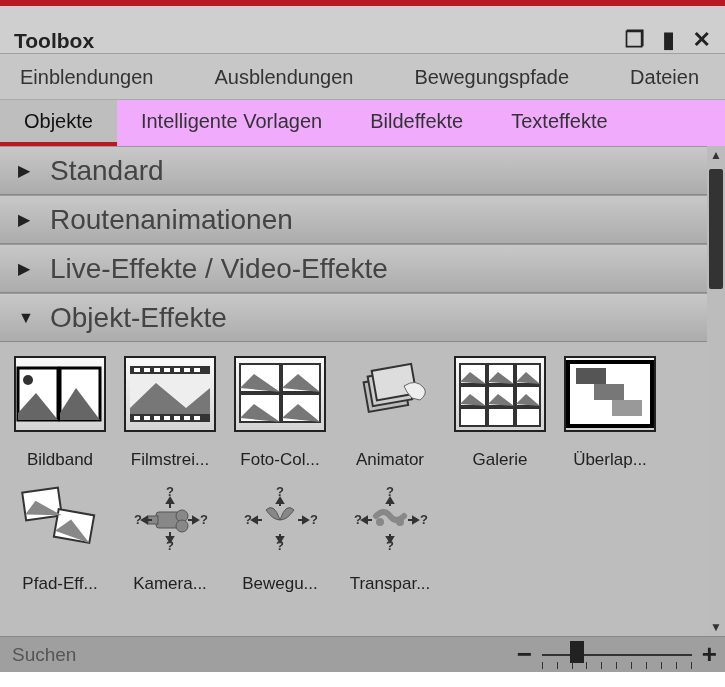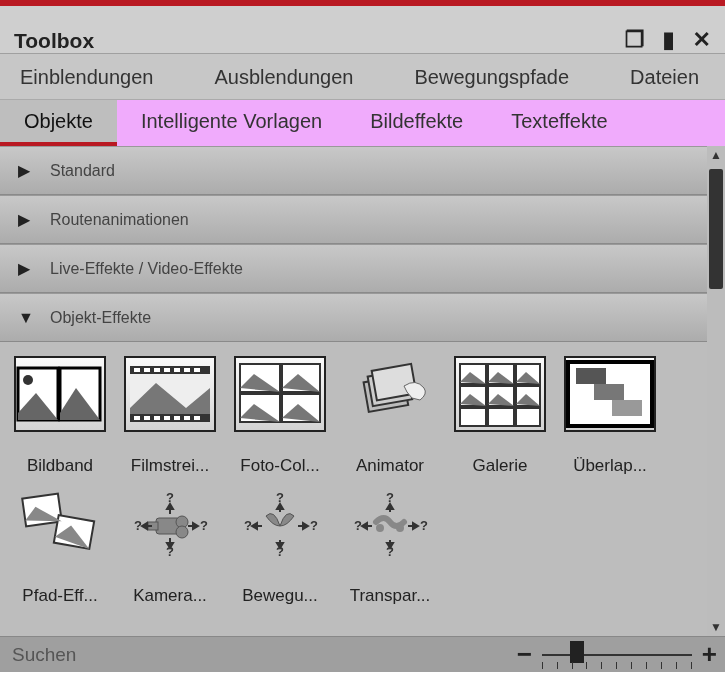--- a/index.html
+++ b/index.html
@@ -18,25 +18,25 @@
   .content { flex: 1; overflow: hidden; background: #bdbdbd; }
   .scrollbar { width: 18px; background: #bcbcbc; display: flex; flex-direction: column; align-items: center; }
   .scroll-up, .scroll-down { height: 18px; line-height: 18px; font-size: 12px; color: #333; cursor: pointer; }
   .scroll-track { flex: 1; width: 18px; background: #bcbcbc; position: relative; }
   .scroll-thumb { position: absolute; top: 5px; width: 14px; left: 2px; height: 120px; background: #333; border-radius: 2px; }
   .cat { border-top: 1px solid #999; }
   .cat-header { display: flex; align-items: center; height: 48px; padding: 0 18px; cursor: pointer;
     background: linear-gradient(#c8c8c8, #acacac);
     border-bottom: 1px solid #8a8a8a; }
   .cat-arrow { font-size: 16px; color: #222; width: 32px; }
-  .cat-label { font-size: 16px; color: #444; }
+  .cat-label { font-size: 28px; color: #444; }
   .items-grid { display: flex; flex-wrap: wrap; gap: 10px 14px; padding: 14px 10px 6px 12px; background: #bdbdbd; }
   .item { width: 96px; display: flex; flex-direction: column; align-items: center; cursor: pointer; }
   .thumb { width: 92px; height: 76px; background: linear-gradient(#fafafa,#d3d3d3); border: 2px solid #222; display: flex; align-items: center; justify-content: center; overflow: hidden; }
-  .item-label { font-size: 17px; color: #222; margin-top: 24px; width: 96px; text-align: center; white-space: nowrap; overflow: hidden; text-overflow: ellipsis; }
+  .item-label { font-size: 17px; color: #222; margin-top: 18px; width: 96px; text-align: center; white-space: nowrap; overflow: hidden; text-overflow: ellipsis; }
   .footer { display: flex; align-items: center; height: 36px; background: #9f9f9f; padding: 0 8px; gap: 10px; border-top: 1px solid #888;}
   .search { flex: 1; height: 30px; font-size: 19px; padding: 2px 4px; color: #444; background: #9f9f9f; border: none; }
   .search::placeholder { color: #555; }
   .zoom { display: flex; align-items: center; gap: 10px; }
   .minus, .plus { font-size: 26px; font-weight: 900; color: #222; cursor: pointer; }
   .slider { width: 150px; height: 24px; position: relative; }
   .slider-track { position: absolute; top: 11px; left: 0; width: 100%; height: 2px; background: #333; }
   .slider-handle { position: absolute; top: -2px; left: 28px; width: 14px; height: 22px; background: #222; }
   .slider-ticks { position: absolute; bottom: -2px; left: 0; width: 100%; display: flex; justify-content: space-between; }
   .tick { width: 1px; height: 7px; background: #333; }

